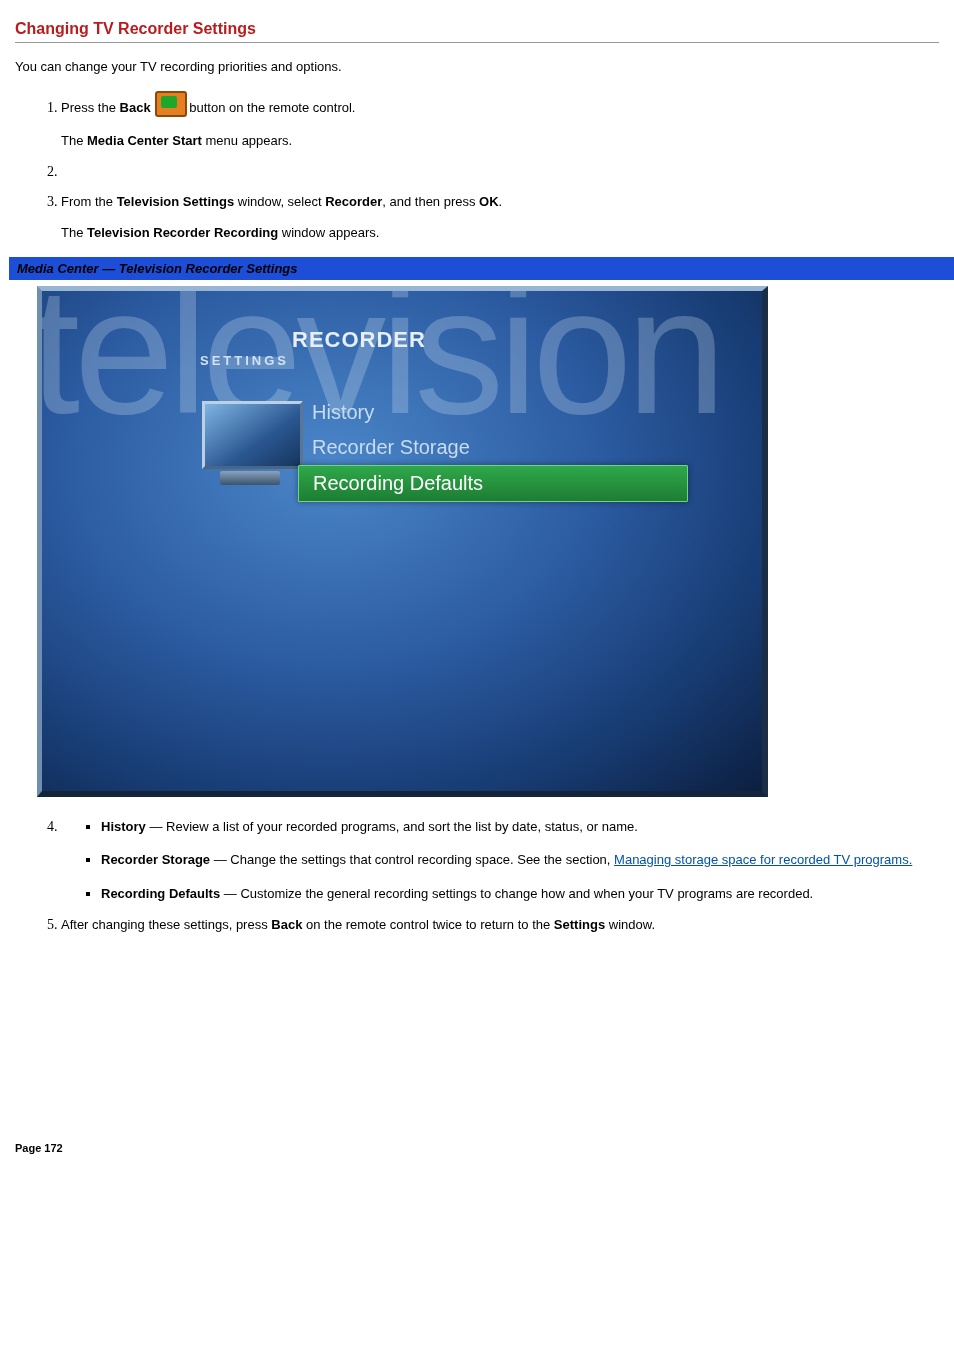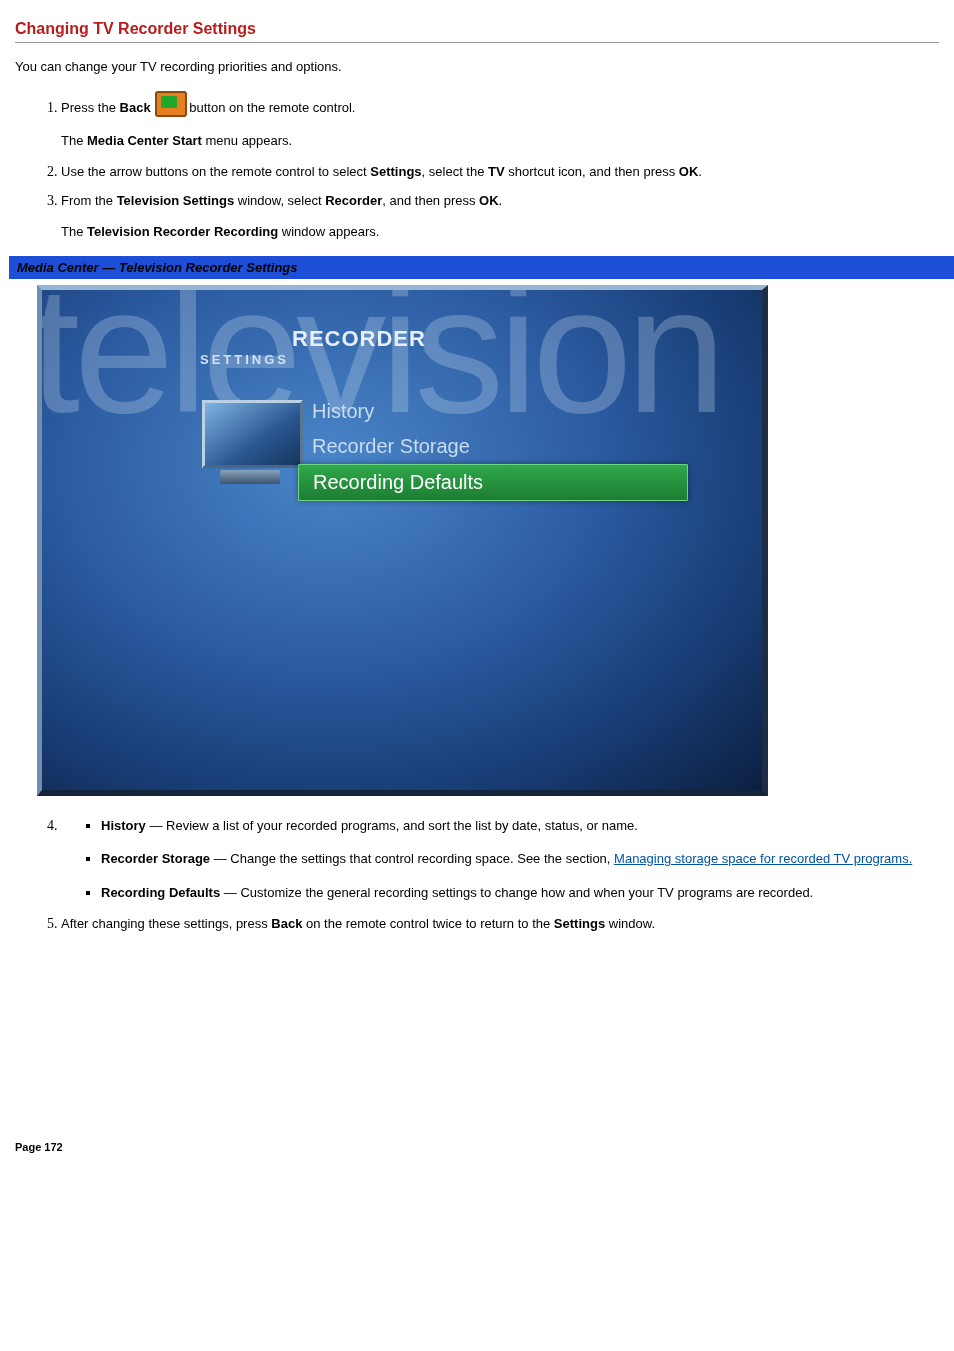--- a/index.html
+++ b/index.html
@@ -187,23 +187,20 @@
     <div class="step-body">
       <span>Press the </span><b>Back</b>
       <span class="start-icon"></span><span>button on the remote control.</span>
     </div>
     <p class="step-follow">
       <span>The </span><b>Media Center Start</b><span> menu appears.</span>
     </p>
   </li>
 
   <li>
-    <div class="step-body">
-      <span>Use the arrow buttons on the remote control to select </span><b>Settings</b><span>, select the </span><b>TV</b><span> shortcut icon, and then press </span><b>OK</b><span>.</span>
-    </div>
   </li>
 
   <li>
     <div class="step-body">
       <span>From the </span><b>Television Settings</b><span> window, select </span><b>Recorder</b><span>, and then press </span><b>OK</b><span>.</span>
     </div>
     <p class="step-follow">
       <span>The </span><b>Television Recorder Recording</b><span> window appears.</span>
     </p>
   </li>

